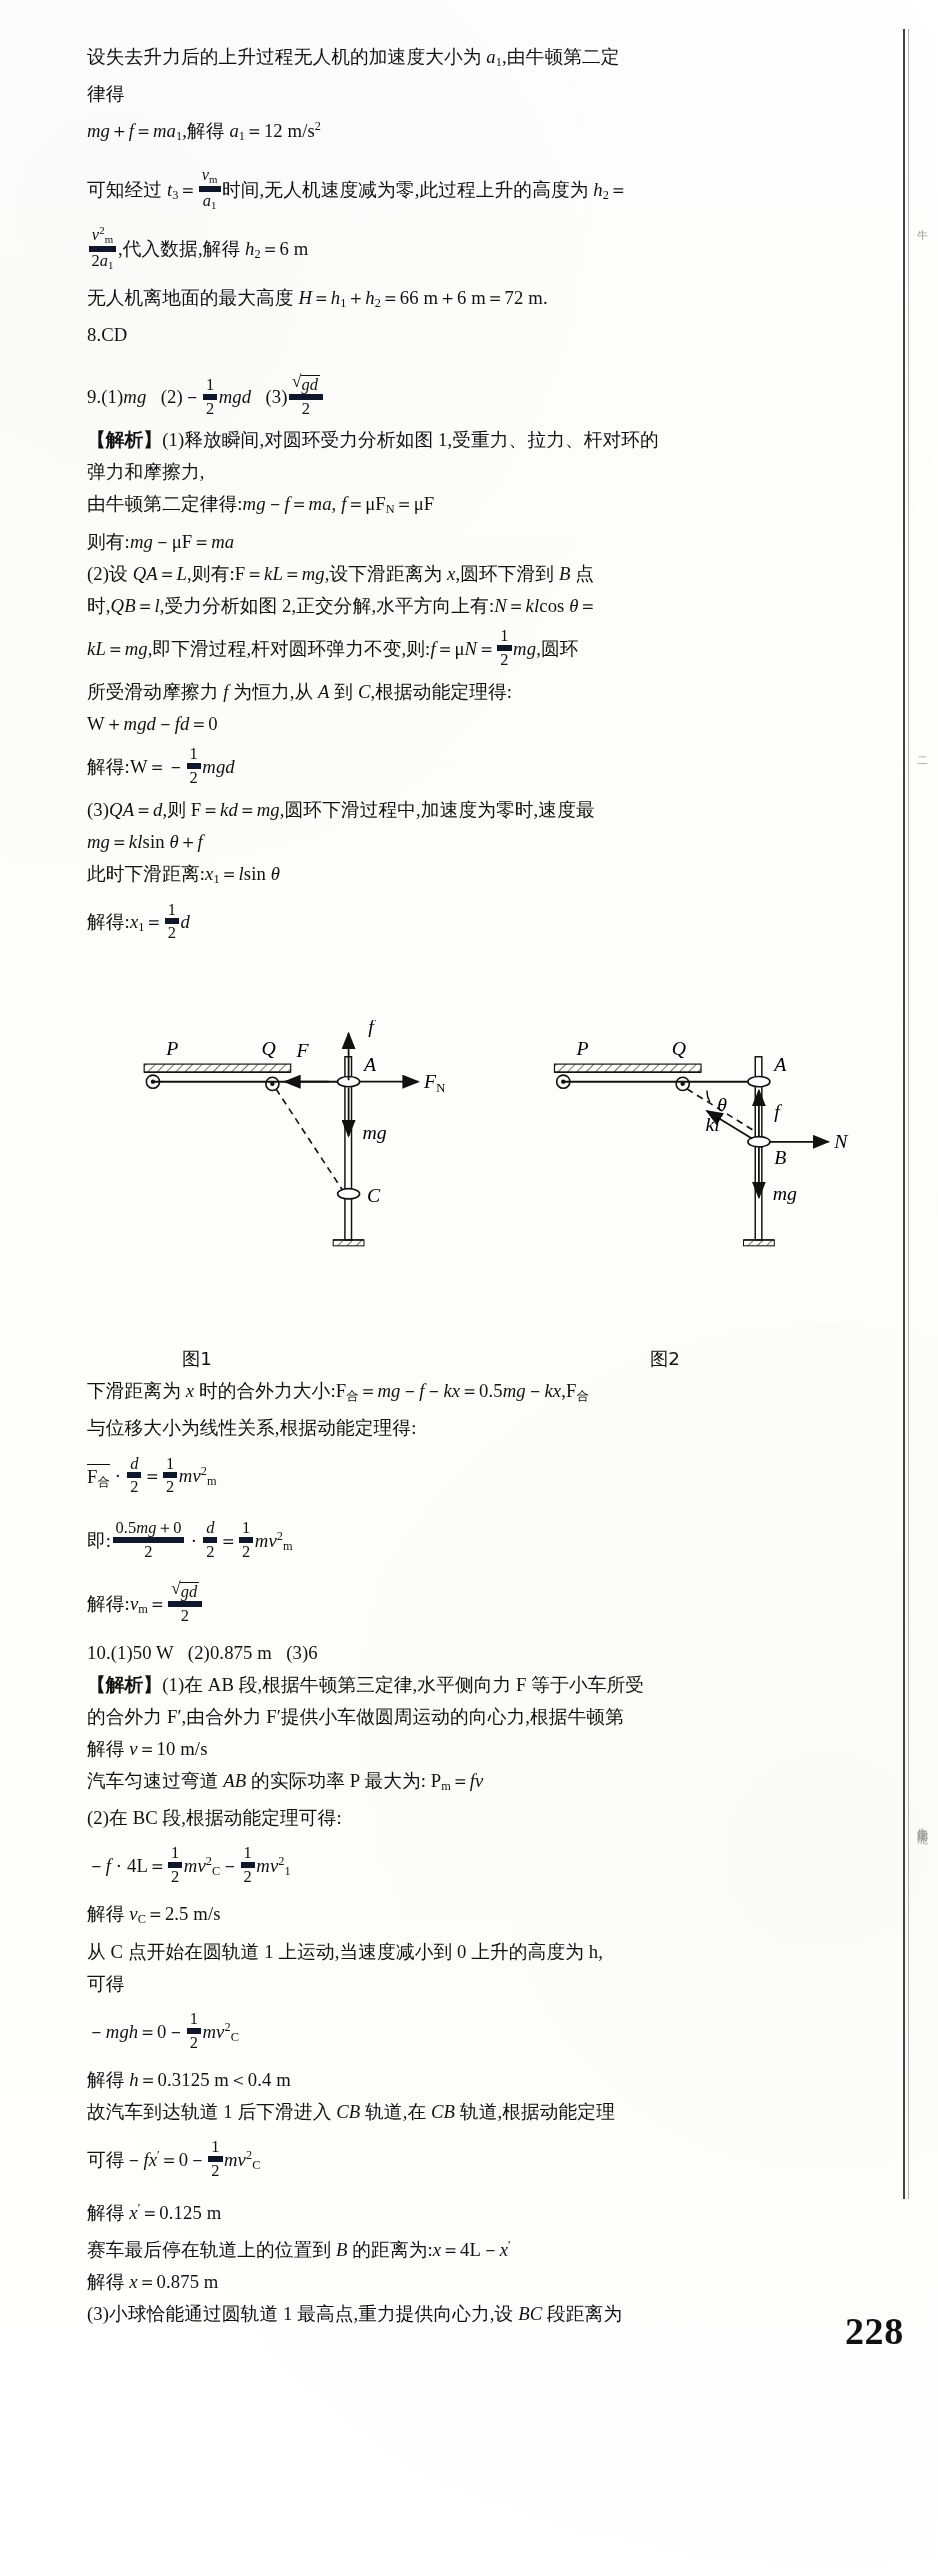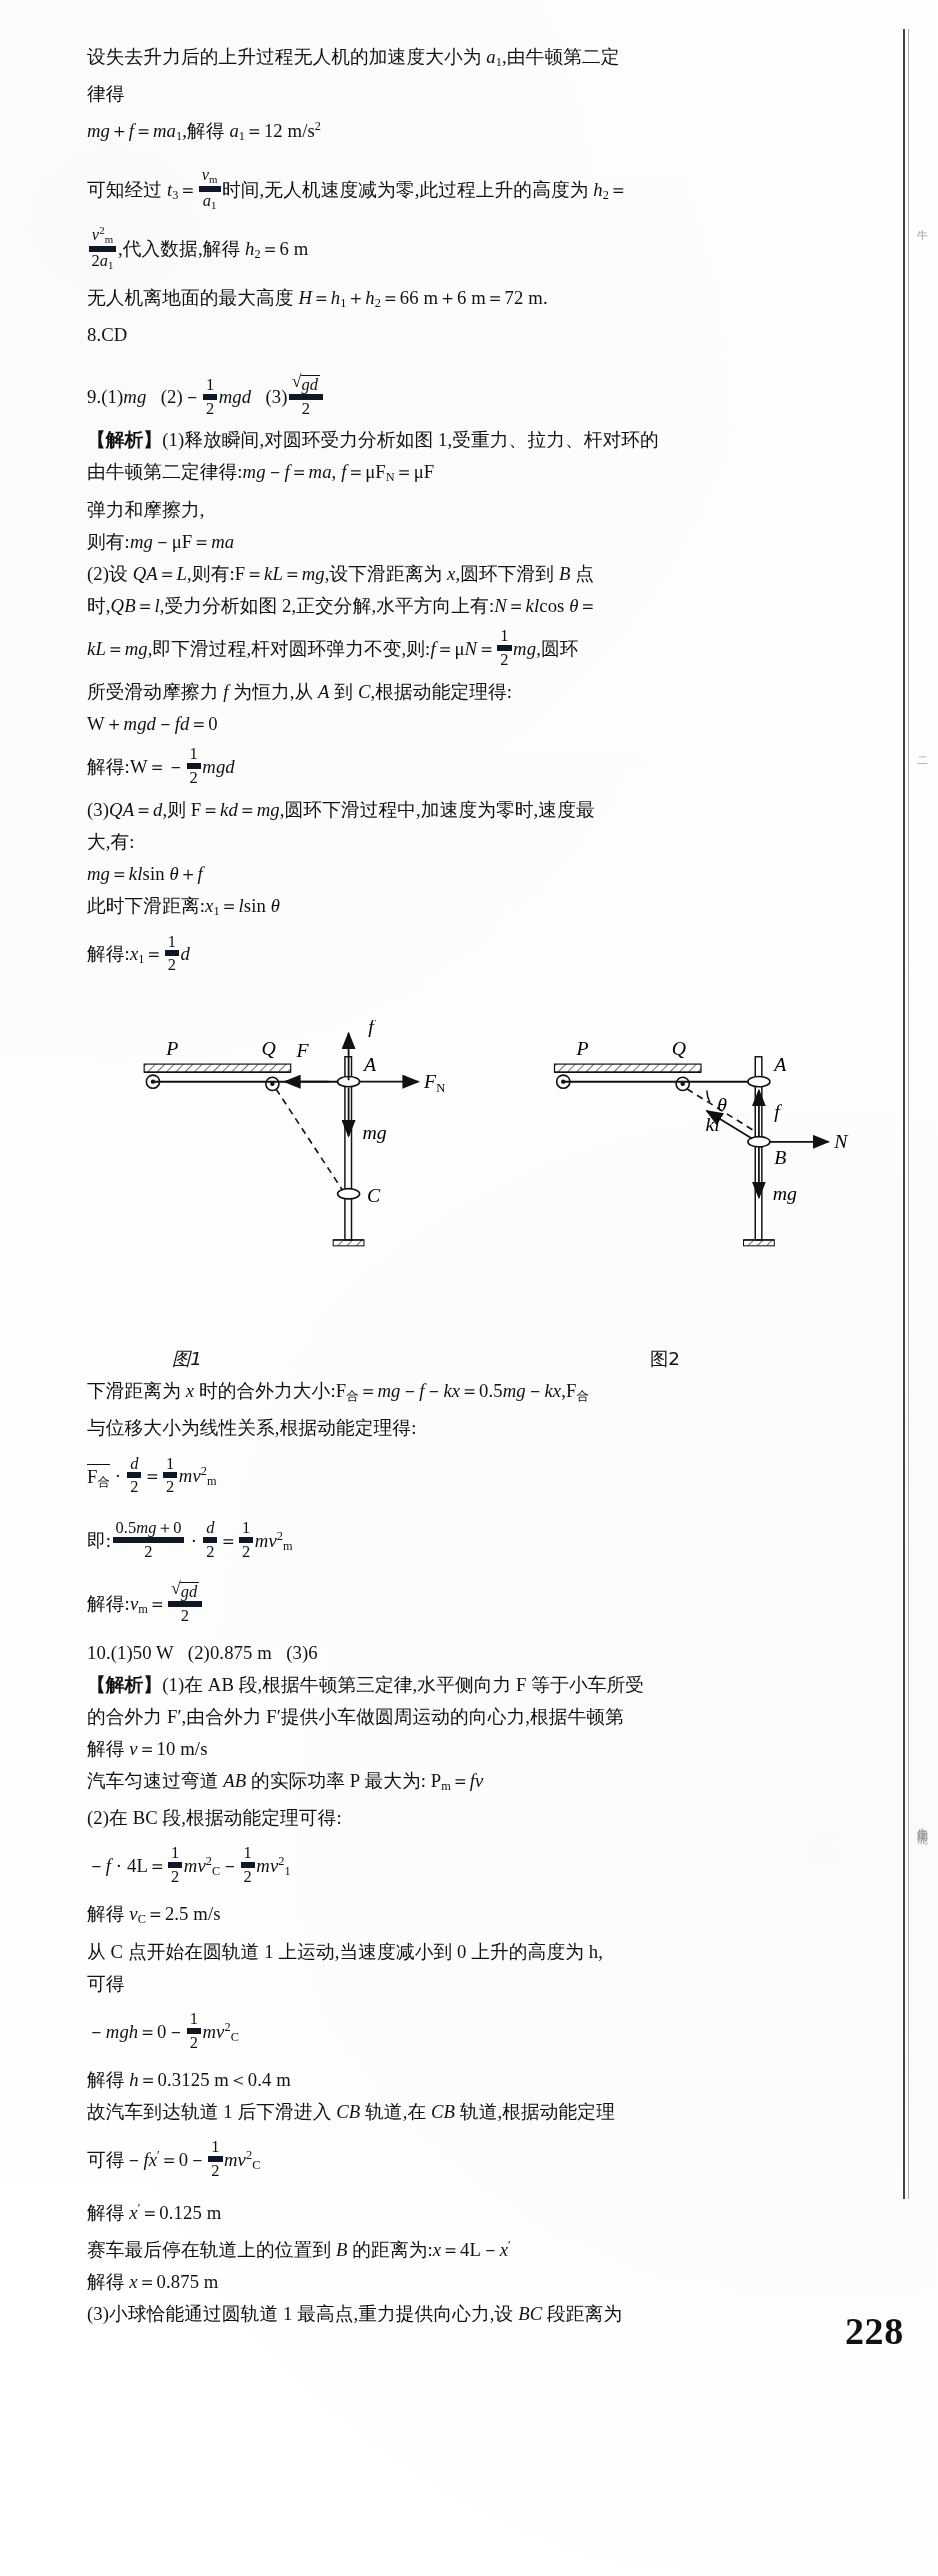--- a/index.html
+++ b/index.html
@@ -72,21 +72,21 @@
   .sqrt{display:inline-block;position:relative;padding-left:8.8px;}
   .sqrt:before{
     content:"√";position:absolute;left:0;top:-1.5px;font-size:1.04em;
   }
   .sqrt .rad{border-top:1px solid #111;padding:0 1.5px 0 0.7px;display:inline-block;}
 
   
   .figs{position:absolute;left:87px;top:1020px;width:806px;height:308px;}
   .figcaps{position:absolute;left:87px;top:1346px;width:806px;height:26px;}
   .figcap{position:absolute;font-size:18.3px;font-family:"DejaVu Sans","Liberation Sans",sans-serif;}
-  .figcap.c1{left:85px;font-style:italic;}
+  .figcap.c1{left:95px;}
   .figcap.c2{left:520px;margin-left:43px;}
 
   svg{display:block;}
   .pagenum{
     position:absolute;right:34px;top:2309px;
     font-size:38px;font-weight:bold;letter-spacing:0.7px;
     font-family:"Liberation Serif",serif;color:#111;
   }
 </style>
 </head>
@@ -130,24 +130,24 @@
 
     <p class="line tall">
       <span>9.</span><span>(1)</span><i class="v">mg</i>
       &nbsp;&nbsp;<span>(2)</span><span>－</span><span class="frac"><span class="n">1</span><span class="d">2</span></span><i class="v">mgd</i>
       &nbsp;&nbsp;<span>(3)</span><span class="frac"><span class="n"><span class="sqrt"><span class="rad"><i class="v">gd</i></span></span></span><span class="d">2</span></span>
     </p>
 
     <p class="line">
       <span class="bold">【解析】</span><span>(1)释放瞬间,对圆环受力分析如图 1,受重力、拉力、杆对环的</span>
     </p>
+    <p class="line">弹力和摩擦力,</p>
     <p class="line">
       由牛顿第二定律得:<i class="v">mg</i>－<i class="v">f</i>＝<i class="v">ma</i>, <i class="v">f</i>＝<span class="up">μ</span><span class="up">F</span><sub>N</sub>＝<span class="up">μ</span><span class="up">F</span>
     </p>
-    <p class="line">弹力和摩擦力,</p>
     <p class="line">
       则有:<i class="v">mg</i>－<span class="up">μ</span><span class="up">F</span>＝<i class="v">ma</i>
     </p>
     <p class="line">
       (2)设 <i class="v">QA</i>＝<i class="v">L</i>,则有:<span class="up">F</span>＝<i class="v">kL</i>＝<i class="v">mg</i>,设下滑距离为 <i class="v">x</i>,圆环下滑到 <i class="v">B</i> 点
     </p>
     <p class="line">
       时,<i class="v">QB</i>＝<i class="v">l</i>,受力分析如图 2,正交分解,水平方向上有:<i class="v">N</i>＝<i class="v">kl</i>cos <i class="v">θ</i>＝
     </p>
     <p class="line tall">
@@ -158,21 +158,20 @@
     </p>
     <p class="line">
       <span class="up">W</span>＋<i class="v">mgd</i>－<i class="v">fd</i>＝0
     </p>
     <p class="line tall">
       解得:<span class="up">W</span>＝－<span class="frac"><span class="n">1</span><span class="d">2</span></span><i class="v">mgd</i>
     </p>
     <p class="line">
       (3)<i class="v">QA</i>＝<i class="v">d</i>,则 <span class="up">F</span>＝<i class="v">kd</i>＝<i class="v">mg</i>,圆环下滑过程中,加速度为零时,速度最
     </p>
-    <p class="line">大,有:</p>
     <p class="line">
       <i class="v">mg</i>＝<i class="v">kl</i>sin <i class="v">θ</i>＋<i class="v">f</i>
     </p>
     <p class="line">
       此时下滑距离:<i class="v">x</i><sub>1</sub>＝<i class="v">l</i>sin <i class="v">θ</i>
     </p>
     <p class="line tall">
       解得:<i class="v">x</i><sub>1</sub>＝<span class="frac"><span class="n">1</span><span class="d">2</span></span><i class="v">d</i>
     </p>
   </div>

